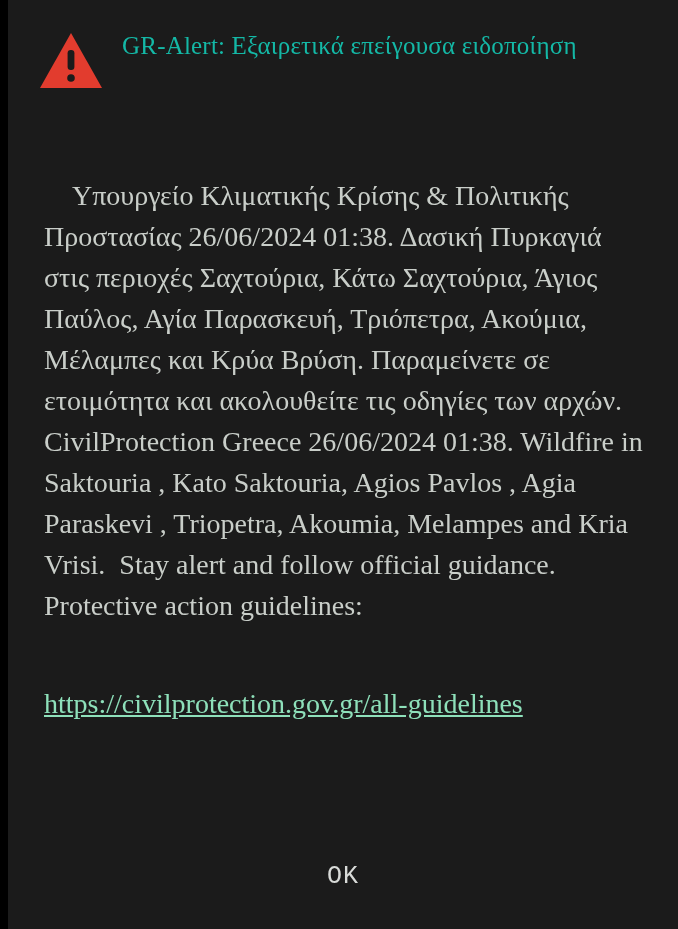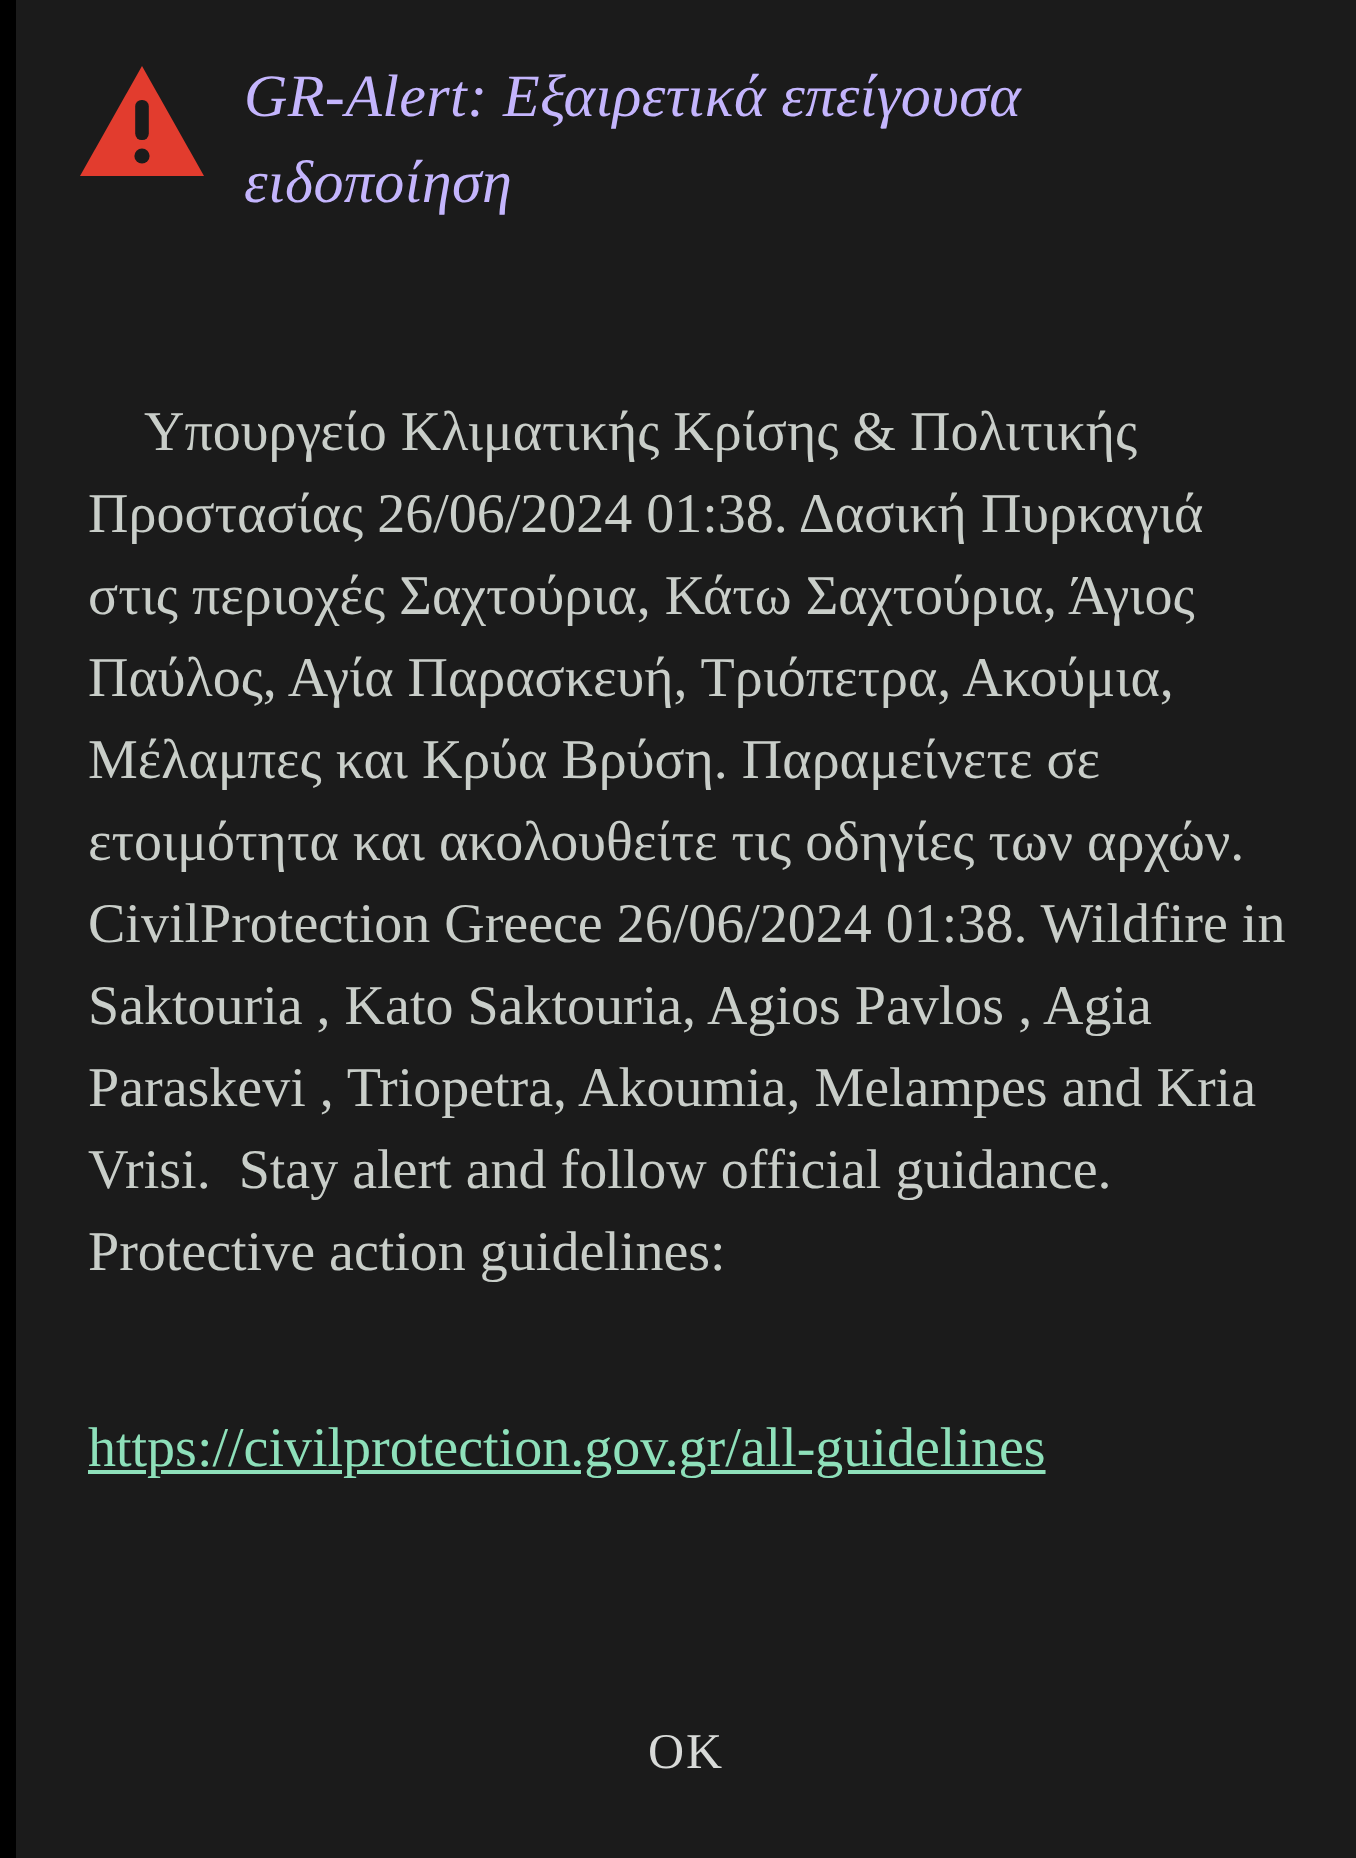--- a/index.html
+++ b/index.html
@@ -34,28 +34,27 @@
 
   .warn-icon {
     flex: 0 0 auto;
     width: 66px;
     height: 62px;
     margin-right: 18px;
     margin-top: 4px;
   }
 
   .header-title {
-    color: #c4b5fd;
-    font-size: 30px;
+    color: #14b8a6;
+    font-size: 25px;
     line-height: 1.42;
     font-family: "Liberation Serif", serif;
     font-weight: normal;
     letter-spacing: 0.2px;
     padding-top: 2px;
-    font-style: italic;
   }
 
   .body {
     padding: 42px 30px 0 36px;
     color: #c9cec9;
     font-size: 28px;
     line-height: 41px;
     font-family: "Liberation Serif", serif;
     white-space: pre-wrap;
     word-wrap: break-word;
@@ -77,21 +76,21 @@
     padding-bottom: 30px;
     display: flex;
     justify-content: center;
   }
 
   .ok-button {
     background: transparent;
     border: none;
     color: #d8dad8;
     font-size: 25px;
-    font-family: Liberation Serif, serif;
+    font-family: Liberation Mono, monospace;
     letter-spacing: 1px;
     padding: 8px 26px;
     cursor: pointer;
   }
 </style>
 </head>
 <body>
 
 <div id="alert-dialog">
 

